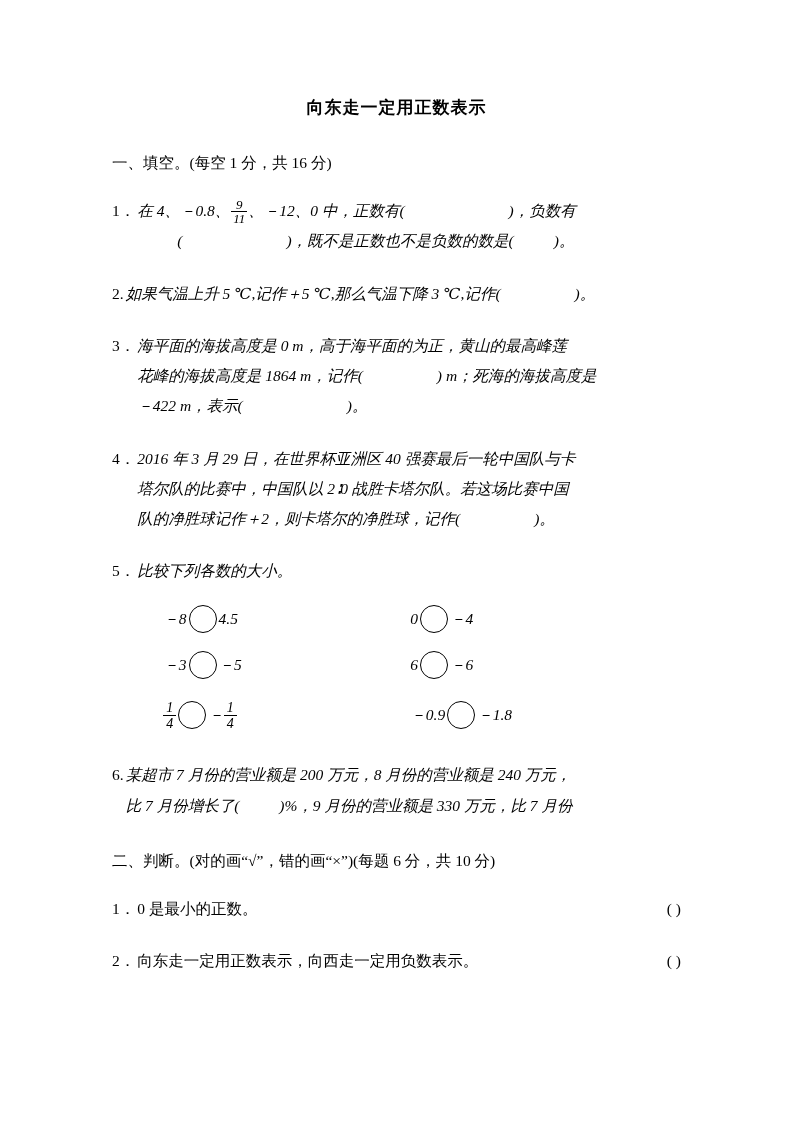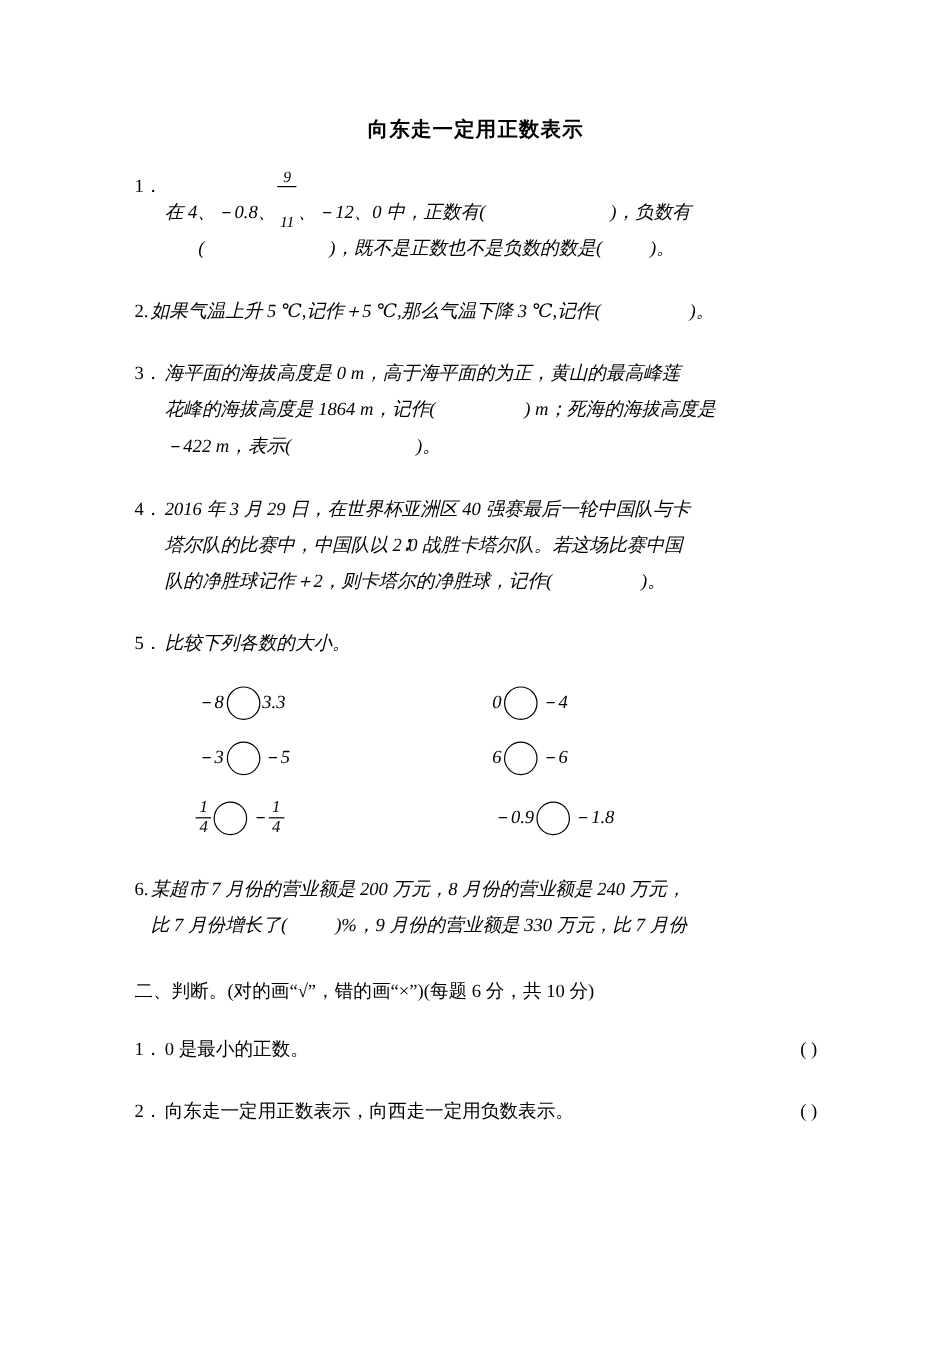--- a/index.html
+++ b/index.html
@@ -64,21 +64,20 @@
     margin: 0 1px;
   }
   .frac .num {
     display: block;
     padding: 0 2px;
     border-bottom: 1px solid #000;
   }
   .frac .den {
     display: block;
     padding: 0 2px;
-    margin-top: 22px;
   }
   
   .cmp-grid {
     margin-top: 10px;
     margin-left: 26px;
   }
   .cmp-row {
     display: flex;
     align-items: center;
     height: 46px;
@@ -127,28 +126,29 @@
   .tf-text { flex: 1 1 auto; }
   .tf-paren { flex: 0 0 auto; white-space: nowrap; padding-left: 8px; }
 </style>
 </head>
 <body>
 
 <div class="page">
 
   <div class="doc-title">向东走一定用正数表示</div>
 
+  <div class="section-head">一、填空。(每空 1 分，共 16 分)</div>
 
   <div class="q">
     <div class="q-num">1．</div>
     <div class="q-body">
       <div>
         <span>在 4、－0.8、</span><span class="frac"><span class="num">9</span><span class="den">11</span></span><span>、－12、0 中，正数有(</span><span class="blank-l"></span><span>)，负数有</span>
       </div>
-      <div style="margin-left:28px;">
+      <div style="margin-left:40px;">
         <span>(</span><span class="blank-l"></span><span>)，既不是正数也不是负数的数是(</span><span class="blank-s"></span><span>)。</span>
       </div>
     </div>
   </div>
 
   <div class="q">
     <div class="q-num">2.</div>
     <div class="q-body">
       <span>如果气温上升 5 ℃,记作＋5 ℃,那么气温下降 3 ℃,记作(</span><span class="blank-m"></span><span>)。</span>
     </div>
@@ -181,21 +181,21 @@
   <div class="q">
     <div class="q-num">5．</div>
     <div class="q-body">
       <div>比较下列各数的大小。</div>
       <div class="cmp-grid">
 
         <div class="cmp-row">
           <div class="cmp-cell first">
             <span class="cmp-left">－8</span>
             <span class="circle"></span>
-            <span class="cmp-right">3.3</span>
+            <span class="cmp-right">4.5</span>
           </div>
           <div class="cmp-cell" style="margin-left:62px;">
             <span class="cmp-left">0</span>
             <span class="circle"></span>
             <span class="cmp-right">－4</span>
           </div>
         </div>
 
         <div class="cmp-row">
           <div class="cmp-cell first">

